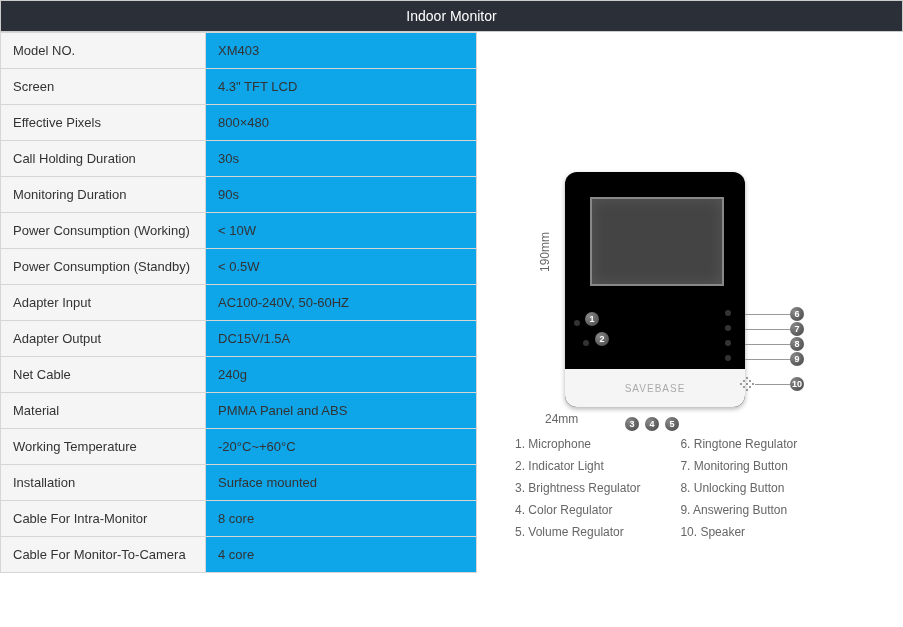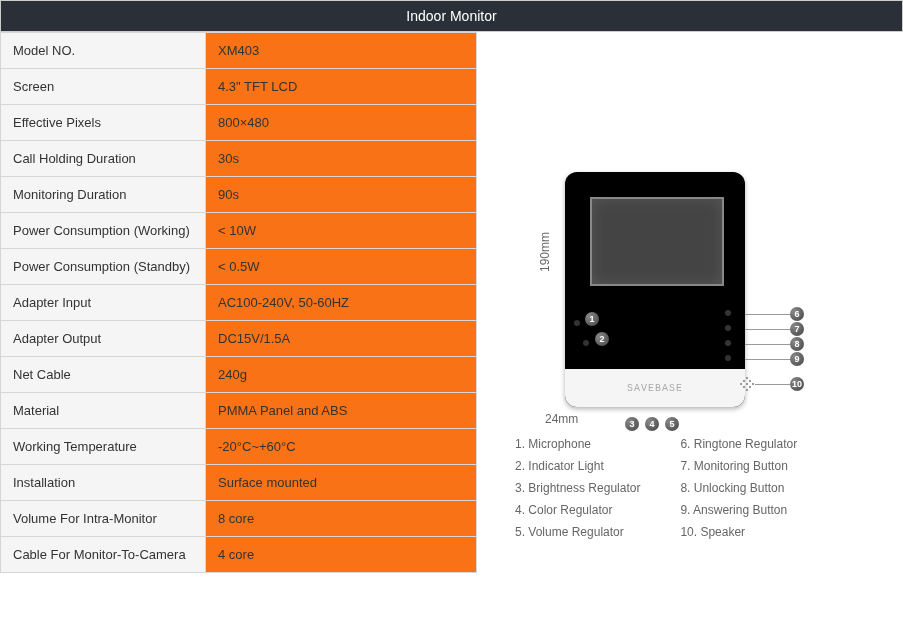--- a/index.html
+++ b/index.html
@@ -31,21 +31,21 @@
       border: 1px solid #d6d6d6;
       padding: 10px 12px;
       font-size: 13px;
     }
     .spec-table td.label {
       background: #f5f5f5;
       font-weight: normal;
       width: 180px;
     }
     .spec-table td.value {
-      background: #f97316;
+      background: #0ea5e9;
     }
     .diagram-area {
       flex: 1;
       position: relative;
       padding: 10px;
     }
     .diagram-wrap {
       position: relative;
       width: 400px;
       margin: 0 auto;
@@ -87,21 +87,20 @@
       right: 0;
       height: 38px;
       background: #f5f5f5;
       border-radius: 0 0 12px 12px;
       display: flex;
       align-items: center;
       justify-content: center;
       color: #aaa;
       font-size: 10px;
       letter-spacing: 1px;
-      font-family: Liberation Mono, monospace;
     }
     .circle {
       position: absolute;
       width: 14px;
       height: 14px;
       border-radius: 50%;
       background: radial-gradient(circle at 30% 30%, #888, #444);
       color: #fff;
       font-size: 9px;
       text-align: center;
@@ -214,21 +213,21 @@
         </tr>
         <tr>
           <td class="label">Working Temperature</td>
           <td class="value">-20°C~+60°C</td>
         </tr>
         <tr>
           <td class="label">Installation</td>
           <td class="value">Surface mounted</td>
         </tr>
         <tr>
-          <td class="label">Volume For Intra-Monitor</td>
+          <td class="label">Cable For Intra-Monitor</td>
           <td class="value">8 core</td>
         </tr>
         <tr>
           <td class="label">Cable For Monitor-To-Camera</td>
           <td class="value">4 core</td>
         </tr>
       </tbody>
   </table>
 
   <div class="diagram-area">

